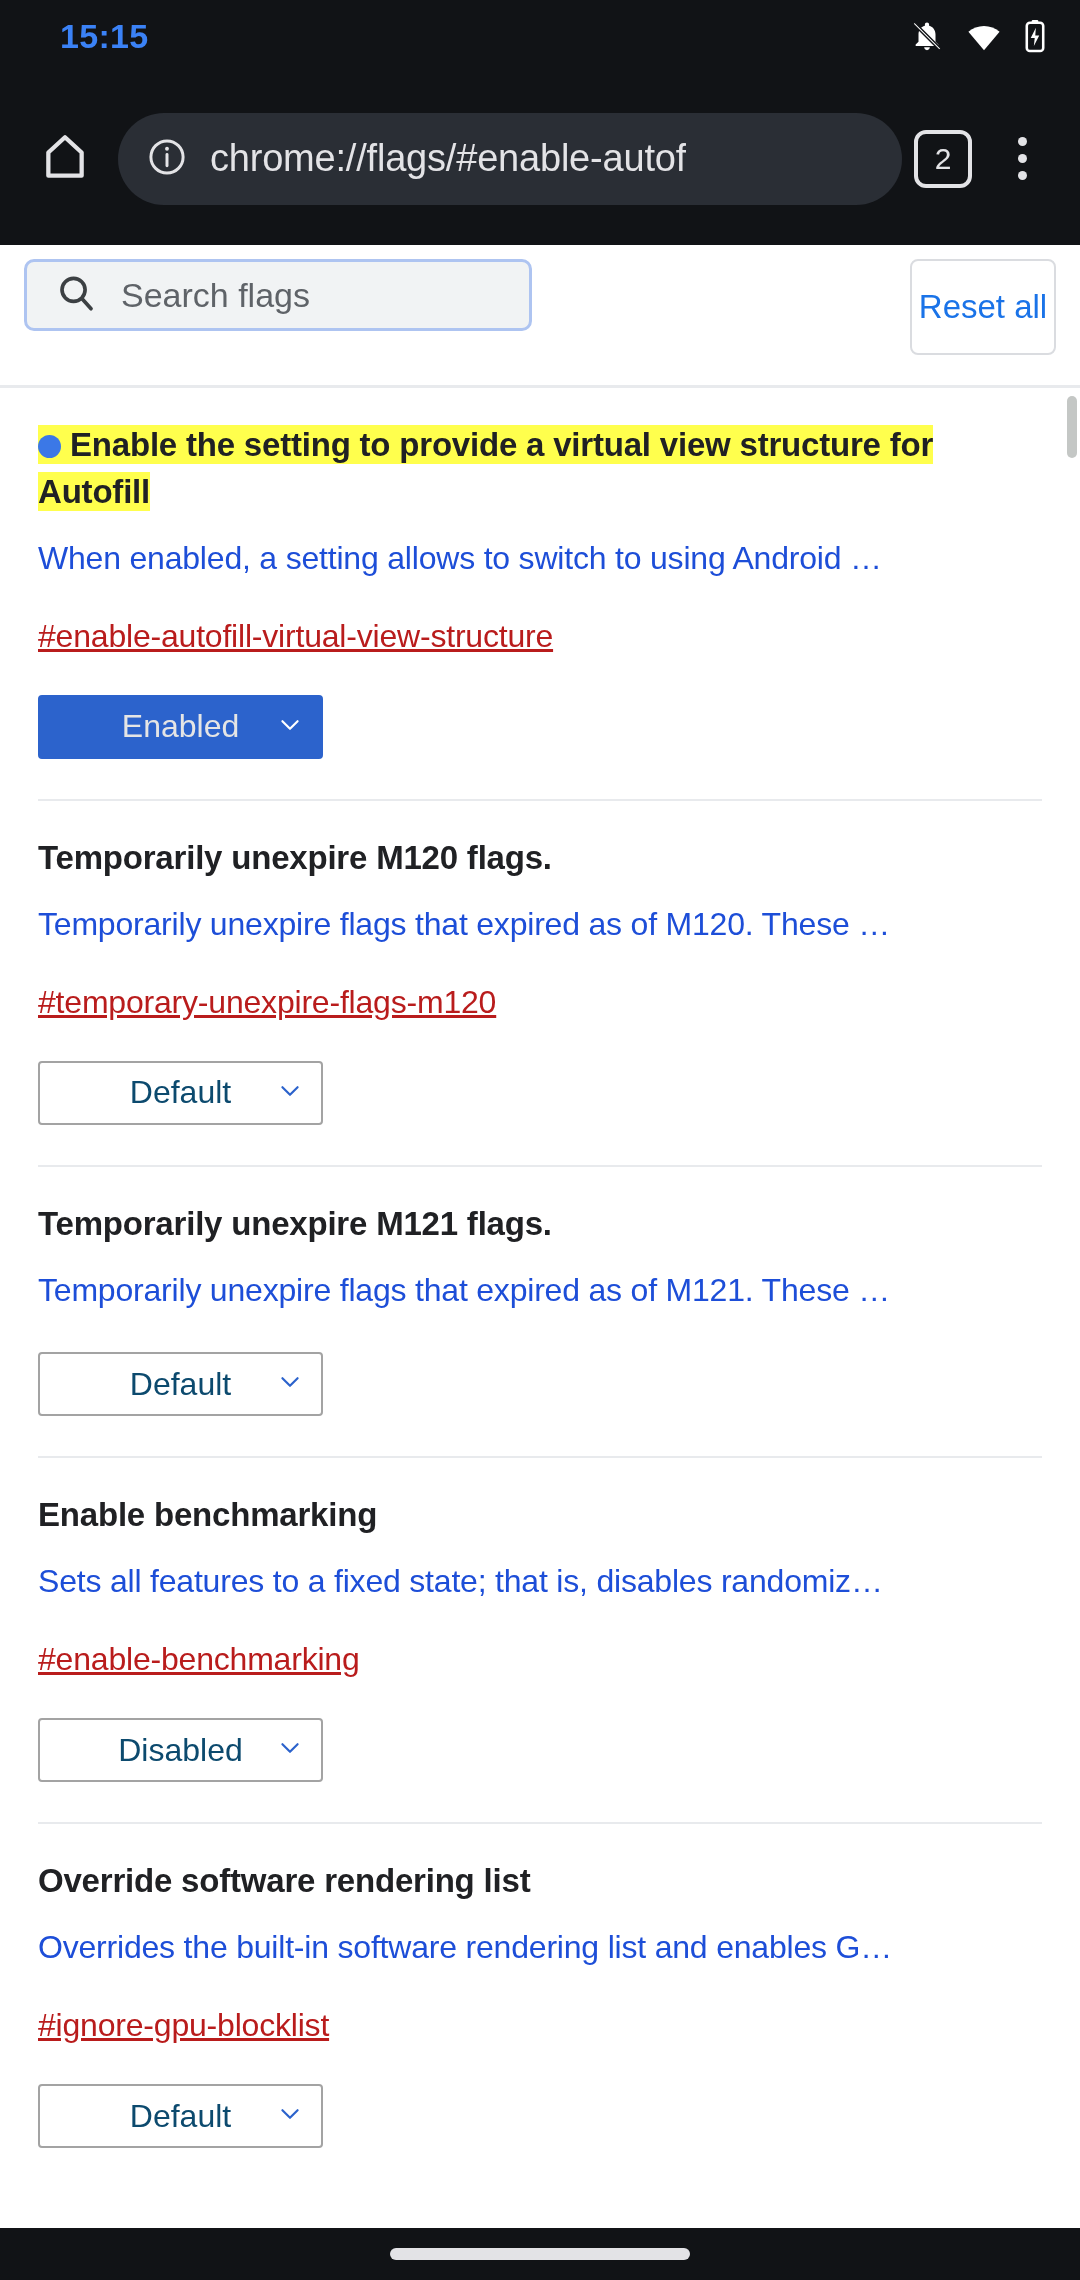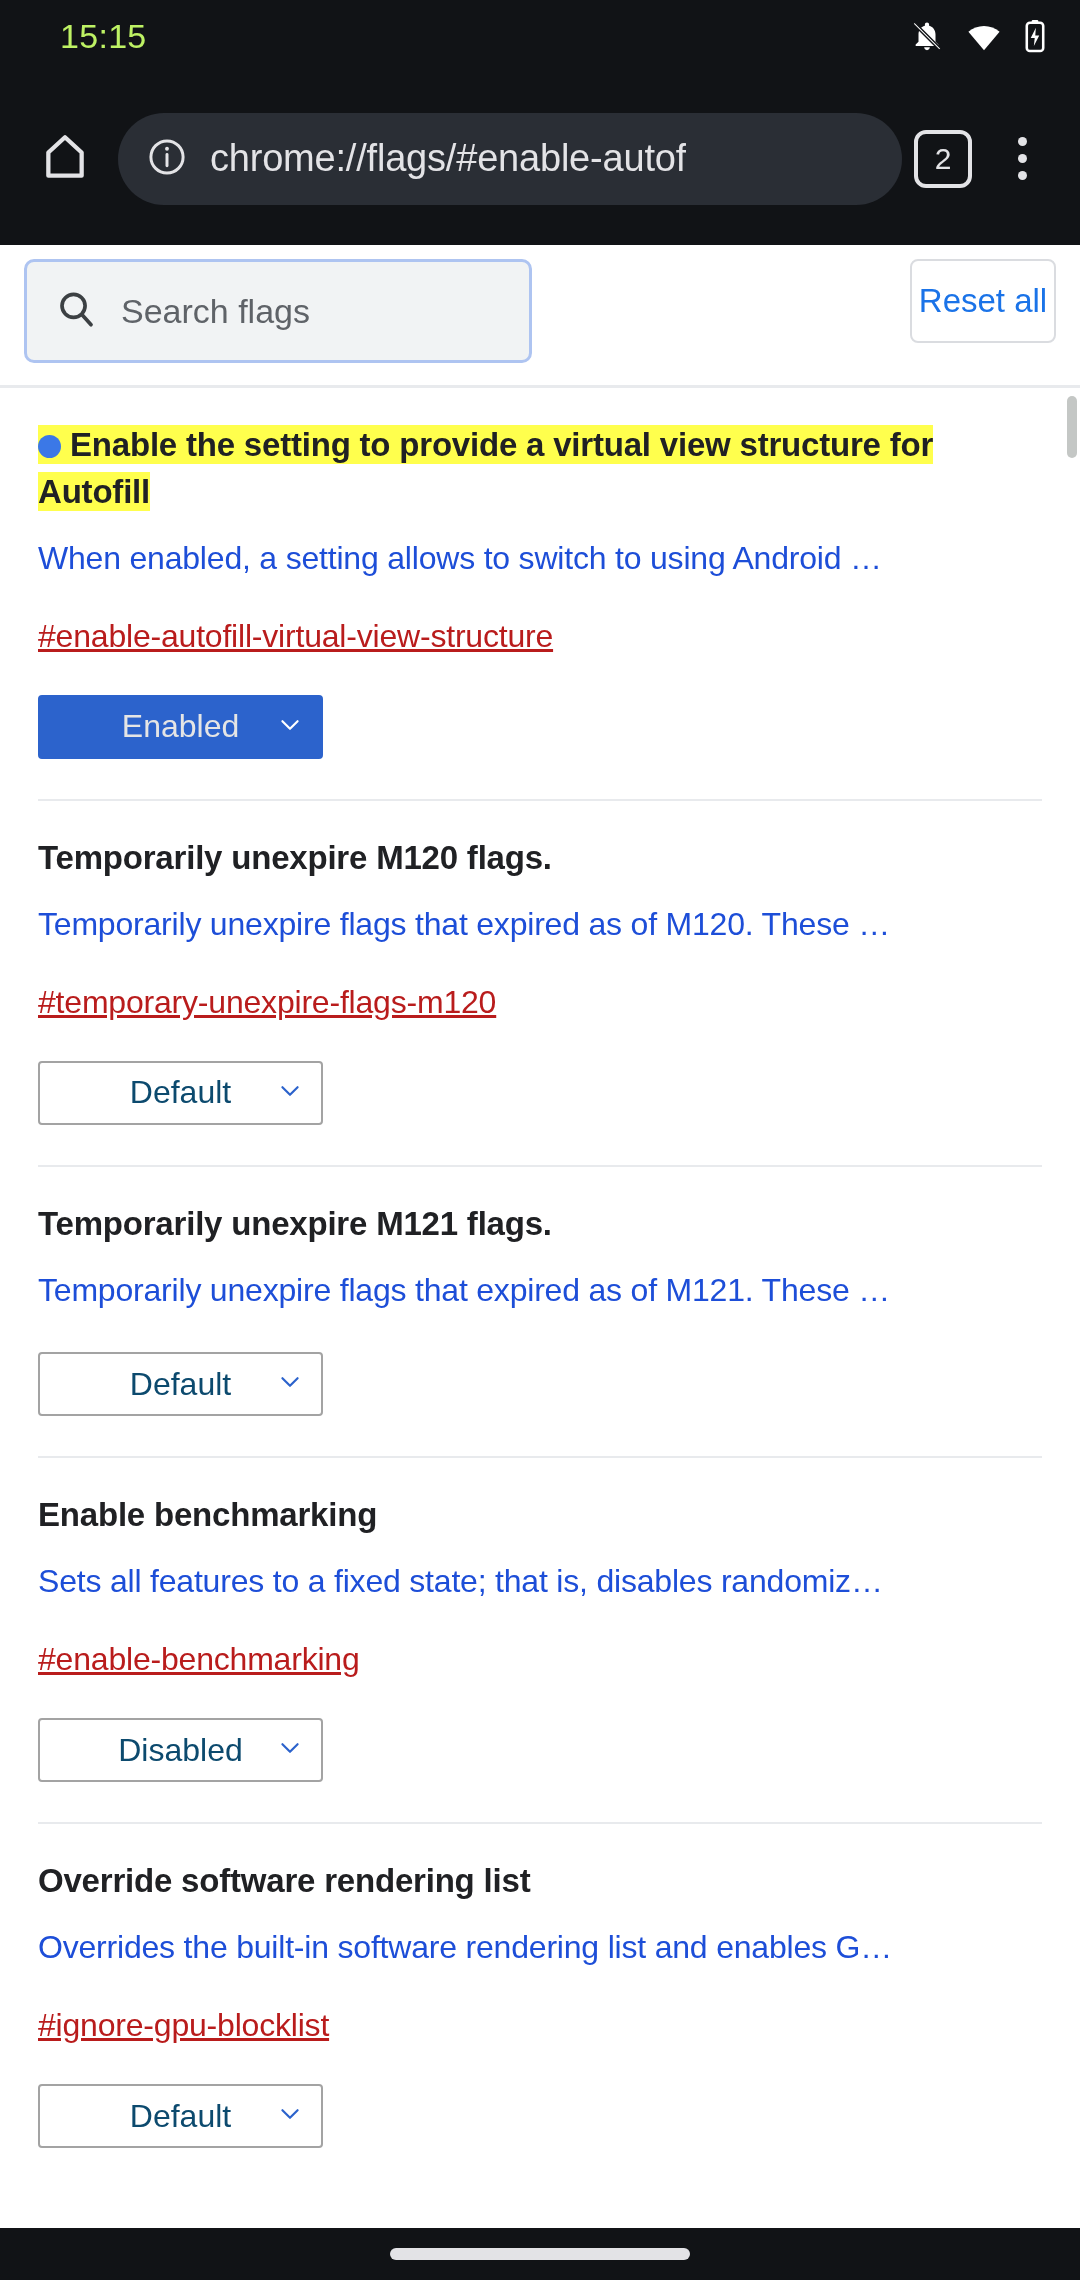--- a/index.html
+++ b/index.html
@@ -26,23 +26,23 @@
     top: 0; left: 0;
     width: 1080px;
     height: 72px;
     background: #111316;
     display: flex;
     align-items: center;
     justify-content: space-between;
     padding: 0 34px 0 60px;
   }
   .status-time {
-    color: #bef264;
+    color: #3b82f6;
     font-size: 34px;
-    font-weight: 400;
+    font-weight: 700;
     letter-spacing: 0.3px;
   }
   .status-icons {
     display: flex;
     align-items: center;
     gap: 22px;
   }
   .status-icons svg { display: block; }
 
   
@@ -114,38 +114,38 @@
 
   .search-row {
     display: flex;
     align-items: flex-start;
     padding: 14px 24px 0 24px;
     height: 135px;
   }
   .search-box {
     flex: 0 0 auto;
     width: 508px;
-    height: 104px;
+    height: 72px;
     background: #f1f3f4;
     border: 3px solid #aec4f1;
     border-radius: 10px;
     display: flex;
     align-items: center;
     padding: 0 28px;
   }
   .search-box .magnifier { flex: 0 0 auto; margin-right: 24px; }
   .search-placeholder {
     color: #5f6368;
     font-size: 34px;
   }
   .reset-all {
     flex: 0 0 auto;
     margin-left: auto;
     width: 146px;
-    height: 84px;
+    height: 96px;
     background: #ffffff;
     border: 2px solid #dadce0;
     border-radius: 8px;
     color: #1a73e8;
     font-size: 33px;
     display: flex;
     align-items: center;
     justify-content: center;
   }
 

